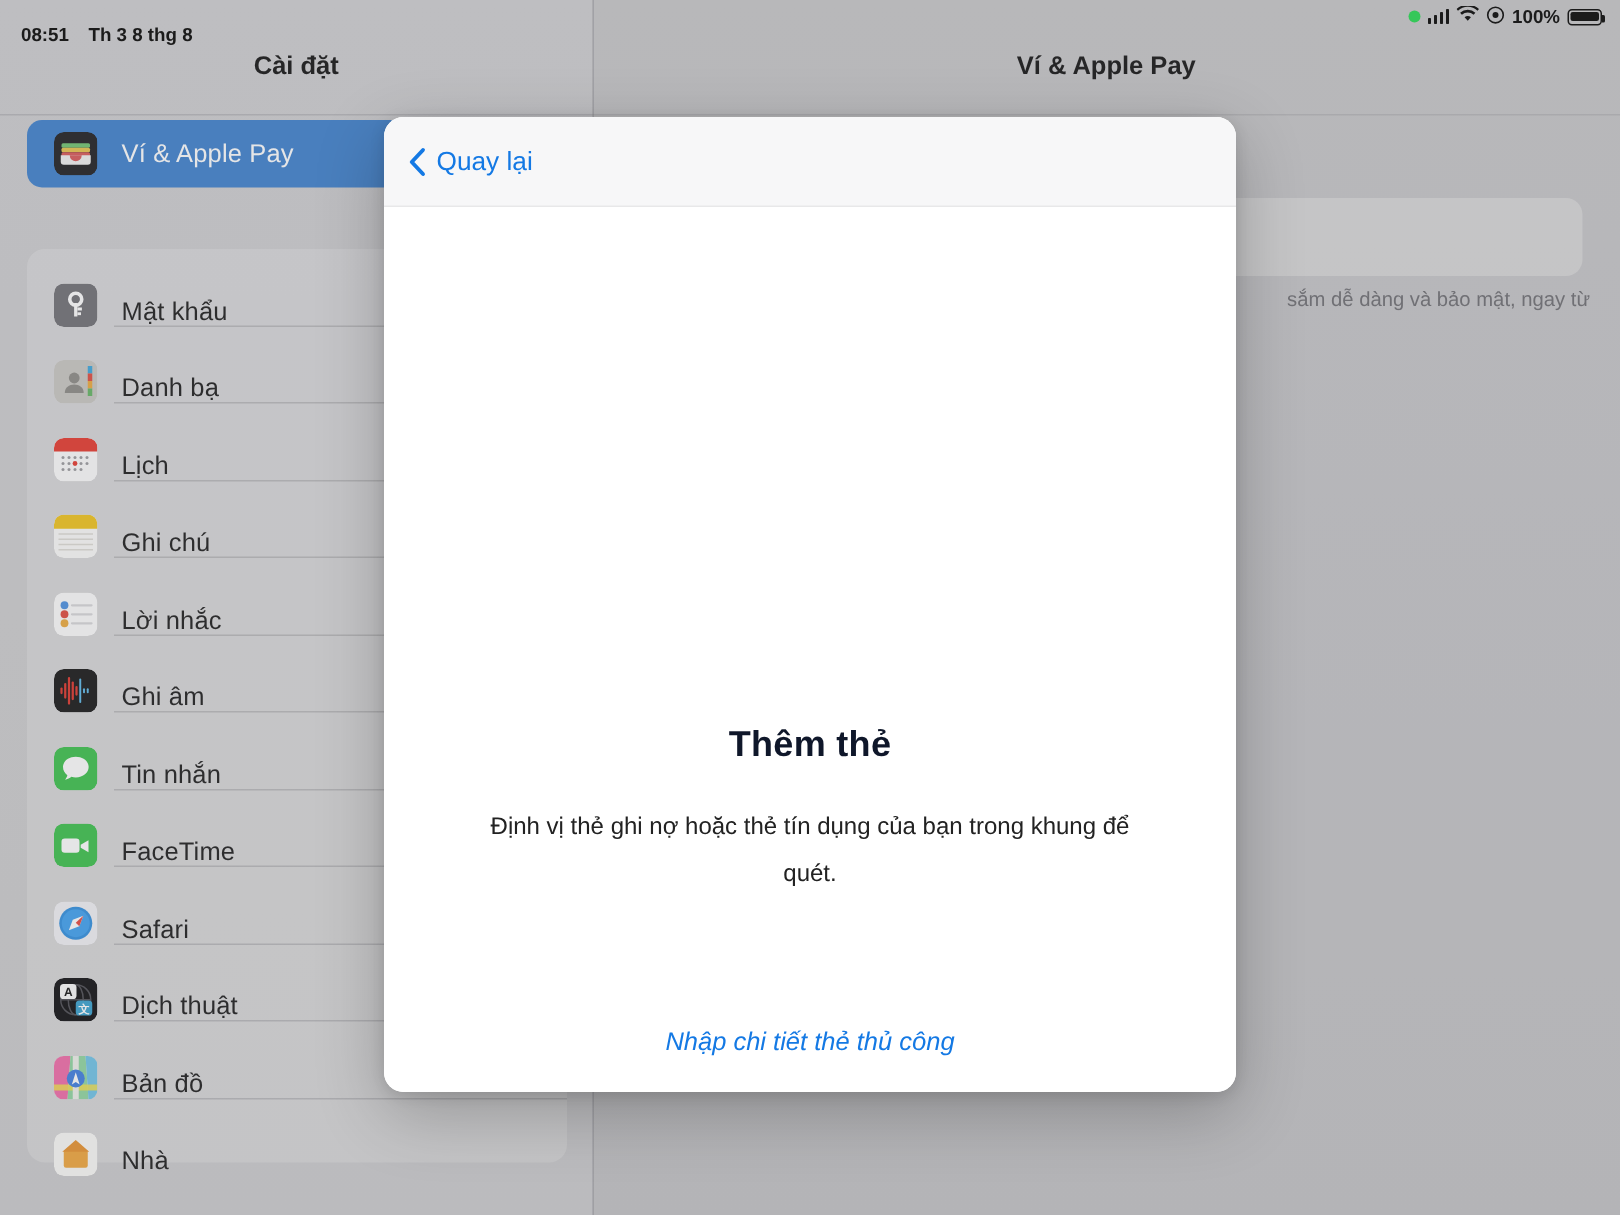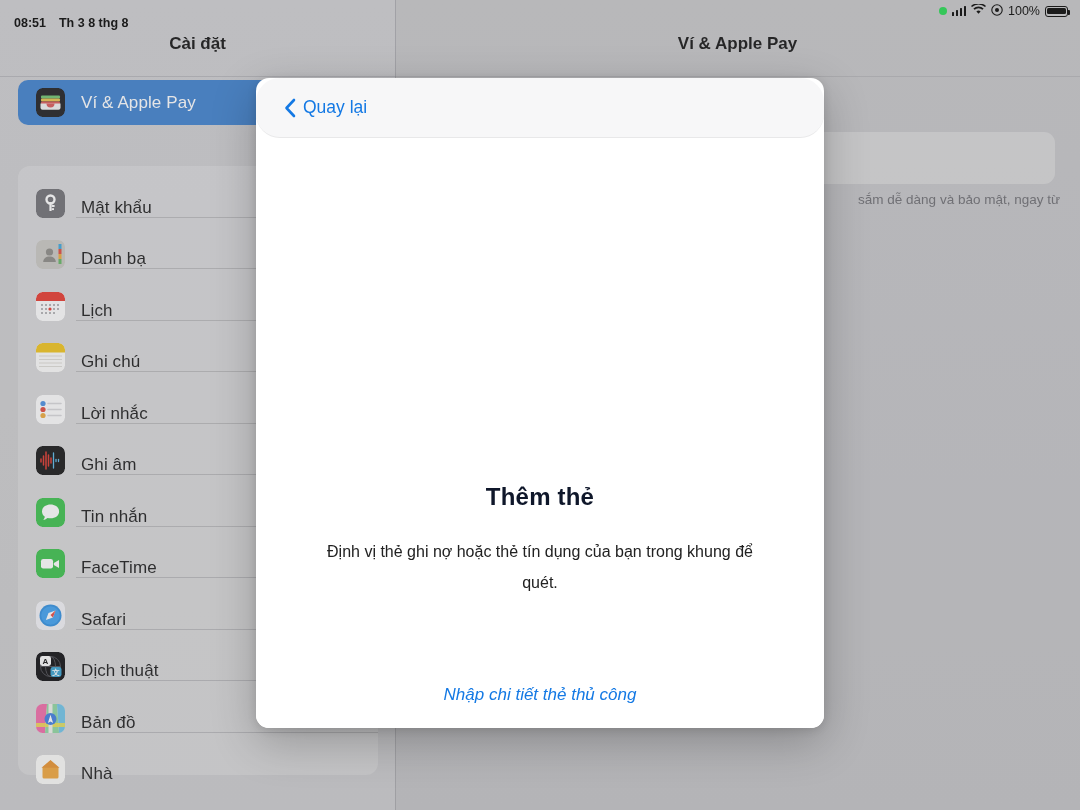--- a/index.html
+++ b/index.html
@@ -43,21 +43,21 @@
   .battery {
     width: 23px; height: 11px; border: 1.2px solid #1b1b1b; border-radius: 3px;
     position: relative; display: inline-block;
   }
   .battery::after {
     content:""; position:absolute; right:-3.2px; top:3px; width:2px; height:5px;
     background:#1b1b1b; border-radius:0 1px 1px 0;
   }
   .battery i { position:absolute; left:1.2px; top:1.2px; bottom:1.2px; width:18.5px;
     background:#1b1b1b; border-radius:1.5px; display:block; }
-  .pct { font-size: 12.5px; font-weight: 400; }
+  .pct { font-size: 12.5px; font-weight: 700; }
 
   
   .nav-title {
     position: absolute; top: 34px; font-size: 17px; font-weight: 700; color: #111;
     text-align: center;
   }
   .nav-title.left { left: 0; width: 395px; }
   .nav-title.right { left: 395px; width: 685px; }
   .nav-hairline-l { position:absolute; left:0; top:76px; width:395px; height:1px; background:rgba(120,120,125,.28); }
   .nav-hairline-r { position:absolute; left:395px; top:76px; width:685px; height:1px; background:rgba(120,120,125,.22); }
@@ -106,23 +106,22 @@
 
   
   .modal {
     position: absolute; left: 256px; top: 78px; width: 568px; height: 650px;
     background: #fff; border-radius: 13px; z-index: 8;
     box-shadow: 0 14px 46px rgba(0,0,0,.24), 0 2px 10px rgba(0,0,0,.12);
     overflow: hidden; display: flex; flex-direction: column;
   }
   .modal-head {
     height: 60px; flex: none; background: #f7f7f8;
-    display: flex; align-items: center; padding-left: 28px;
+    display: flex; align-items: center; padding-left: 16px;
     border-bottom: 1px solid rgba(0,0,0,.06);
-    border-radius: 24px;
   }
   .back-btn {
     display: flex; align-items: center; gap: 7px;
     color: #1479e4; font-size: 17.5px; cursor: pointer;
   }
   .chev { width: 12px; height: 20px; flex: none; }
   .modal-body {
     flex: 1; background: #fff; position: relative;
     display: flex; flex-direction: column; align-items: center;
   }

